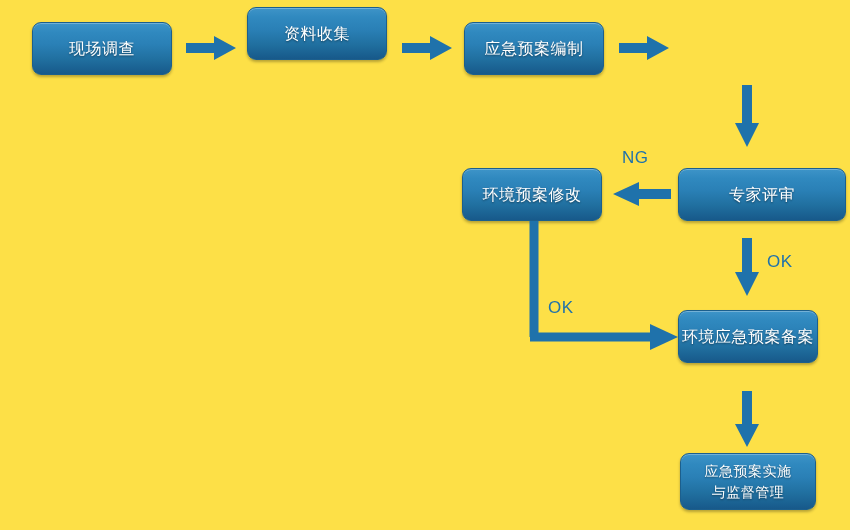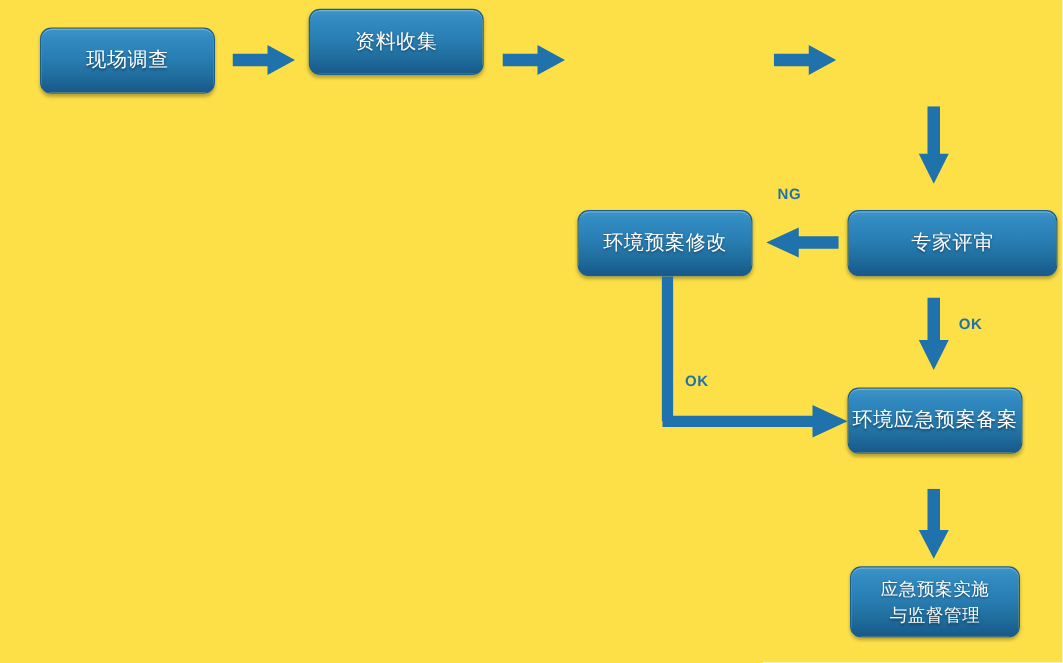--- a/index.html
+++ b/index.html
@@ -56,22 +56,22 @@
   .arrow svg { display: block; }
 
   
   .elbow { position: absolute; }
   .elbow svg { display: block; }
 
   
   .branch-label {
     position: absolute;
     color: #1f72ab;
-    font-weight: bold;
-    font-size: 12px;
+    font-weight: normal;
+    font-size: 17px;
     letter-spacing: 0.5px;
     user-select: none;
   }
 </style>
 </head>
 <body>
 
 <div id="canvas">
 
   <div class="node" style="left:32px; top:22px; width:140px; height:53px;">
@@ -87,20 +87,23 @@
   <div class="node" style="left:247px; top:7px; width:140px; height:53px;">
     <span class="label">资料收集</span>
   </div>
 
   <div class="arrow" style="left:402px; top:34px;">
     <svg width="50" height="28" viewBox="0 0 50 28">
       <polygon points="0,9 28,9 28,2 50,14 28,26 28,19 0,19" fill="#1f72ab"></polygon>
     </svg>
   </div>
 
+  <div class="node" style="left:464px; top:22px; width:140px; height:53px;">
+    <span class="label">应急预案编制</span>
+  </div>
 
   <div class="arrow" style="left:619px; top:34px;">
     <svg width="50" height="28" viewBox="0 0 50 28">
       <polygon points="0,9 28,9 28,2 50,14 28,26 28,19 0,19" fill="#1f72ab"></polygon>
     </svg>
   </div>
 
 
   <div class="arrow" style="left:733px; top:85px;">
     <svg width="28" height="62" viewBox="0 0 28 62">

